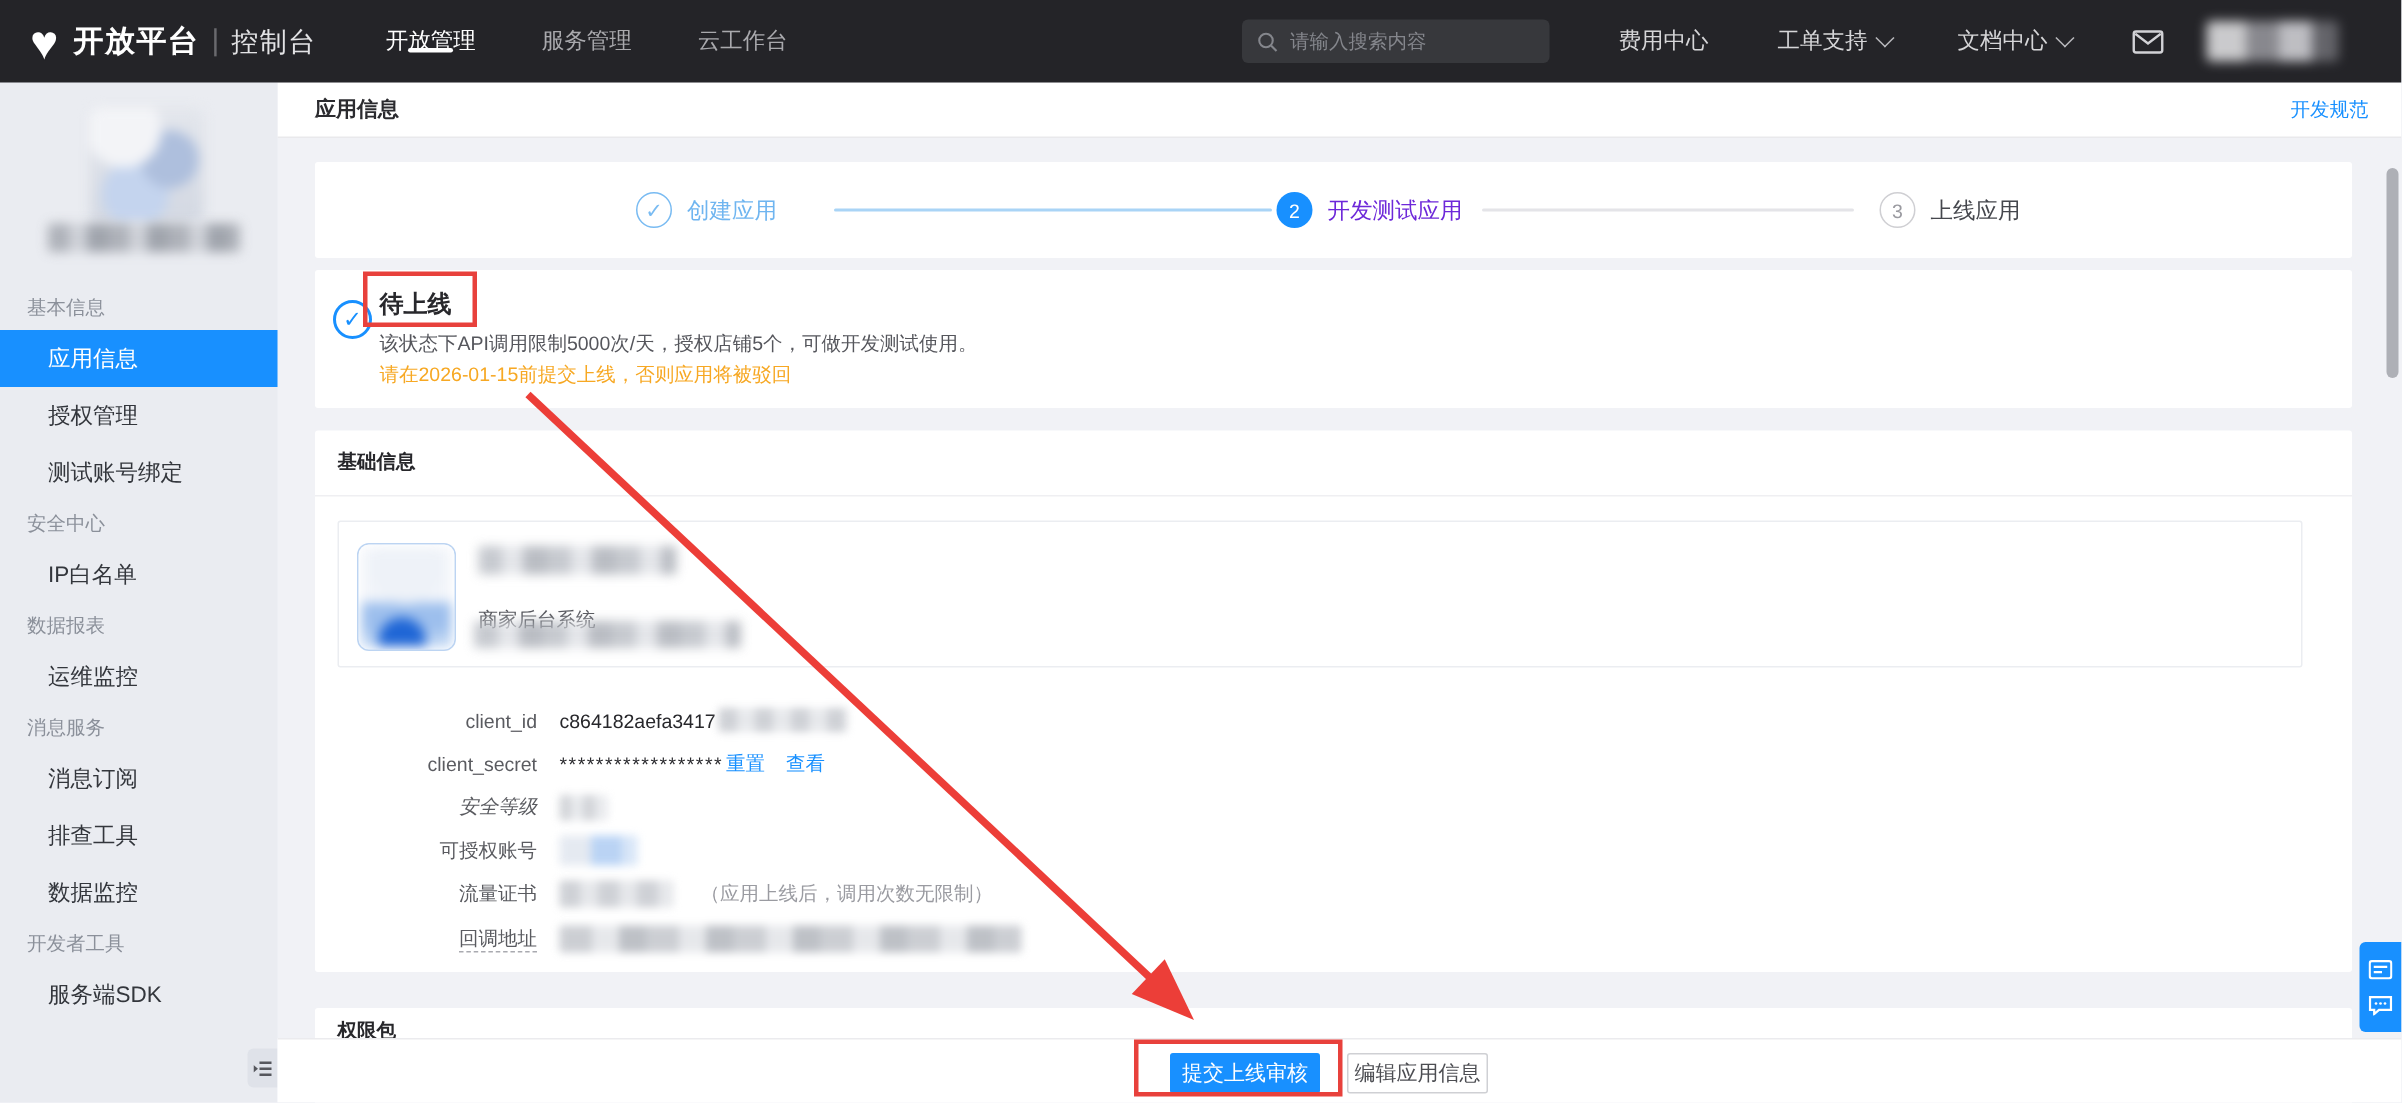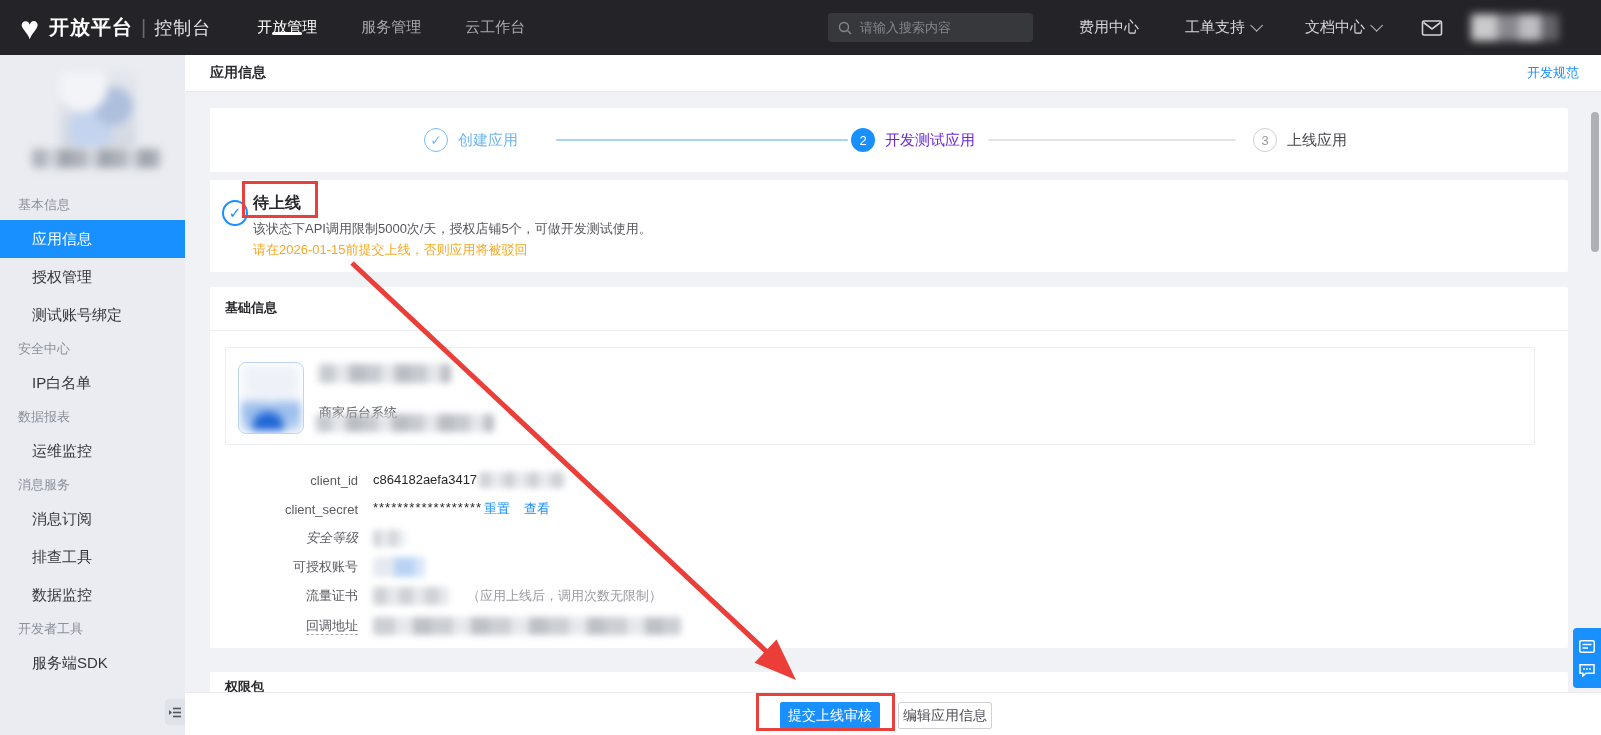--- a/index.html
+++ b/index.html
@@ -111,21 +111,21 @@
         linear-gradient(180deg,#f2f5fa 0 55%,#9dbfed 56% 85%,#b9d2f2 86%);
       filter:blur(4px); }
   .blur-bar { border-radius:2px; filter:blur(3.5px); opacity:.8;
       background:repeating-linear-gradient(90deg,#b9bdc4 0 16px,#dfe1e6 16px 30px,#a9adb5 30px 46px); }
   .app-name-blur { position:absolute; left:93px; top:16px; width:132px; height:19px; }
   .app-subtitle { position:absolute; left:93px; top:56px; font-size:13px; color:#55565c; }
   .app-line2-blur { position:absolute; left:90px; top:66px; width:178px; height:18px; }
 
   .field-row { position:absolute; left:0; height:20px; display:flex; align-items:center; }
   .field-label { width:148px; text-align:right; font-size:13px; color:#5a5b60; flex:none; }
-  .field-value { margin-left:15px; font-size:13px; color:#27272b; display:flex; align-items:flex-start; }
+  .field-value { margin-left:15px; font-size:13px; color:#27272b; display:flex; align-items:center; }
   .dash-under { border-bottom:1px dashed #a9aab0; padding-bottom:1px; }
   .stars { letter-spacing:1px; font-size:13px; color:#2b2b2f; }
   .mini-link { color:#1890ff; cursor:pointer; font-size:13px; }
   .blur-chip { filter:blur(3px); opacity:.8; border-radius:2px; }
 
   
   .card-perm { top:617px; height:70px; }
 
   
   .footer-bar { position:absolute; left:0; top:637px; width:1416px; height:43px; background:#fff;

